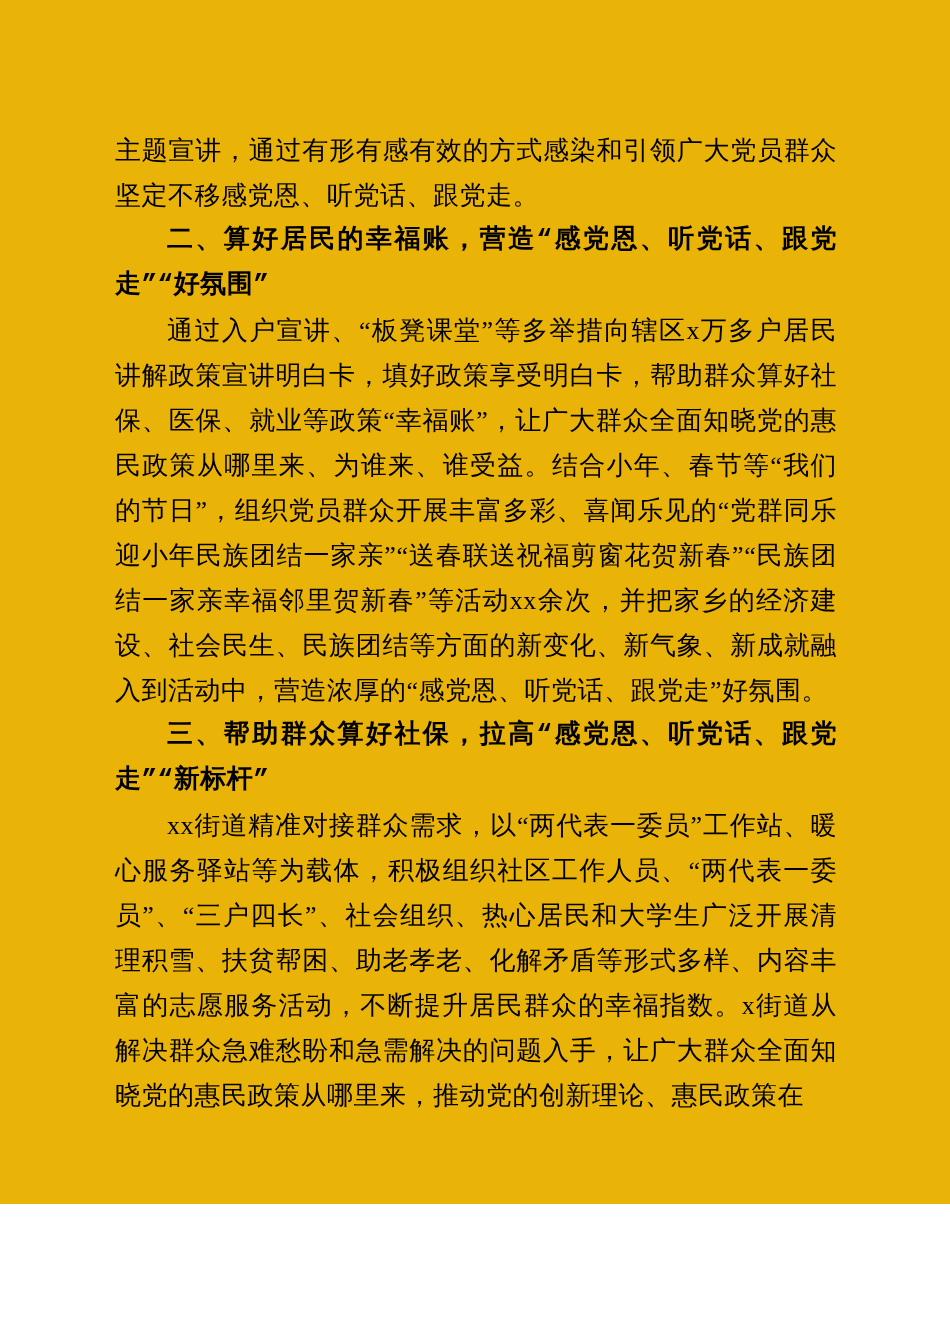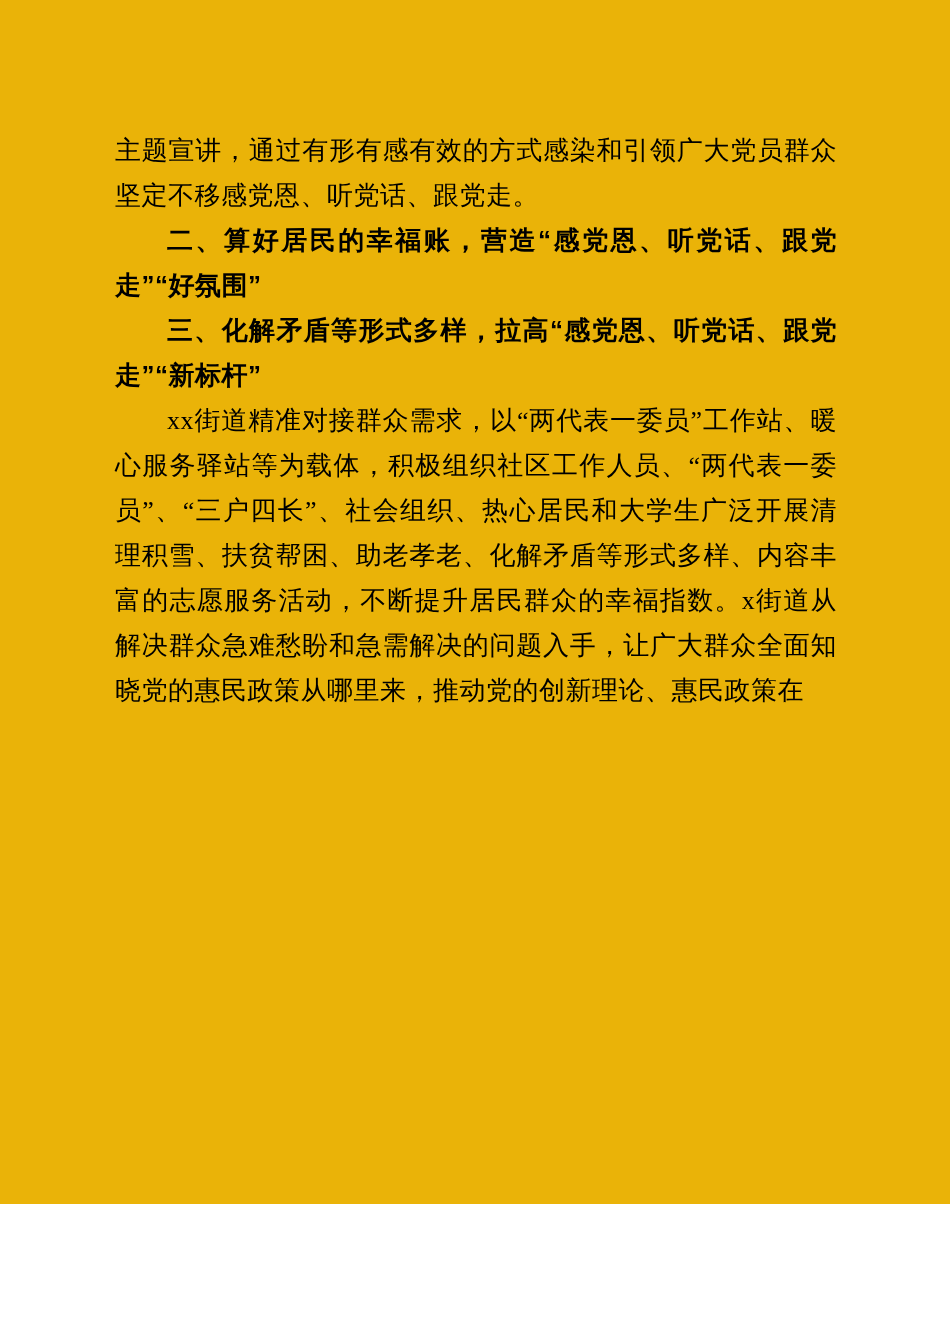--- a/index.html
+++ b/index.html
@@ -30,26 +30,27 @@
     font-size: 26px;
     line-height: 45px;
     letter-spacing: 0.5px;
     word-break: break-all;
   }
   .indent {
     text-indent: 2em;
   }
   .heading {
     font-weight: 700;
-    font-family: Liberation Sans, sans-serif;
+    font-family: Liberation Mono, monospace;
   }
 </style>
 </head>
 <body>
 
 <div class="page">
   <div class="content">
     <p class="para">主题宣讲，通过有形有感有效的方式感染和引领广大党员群众坚定不移感党恩、听党话、跟党走。</p>
     <p class="para indent heading">二、算好居民的幸福账，营造“感党恩、听党话、跟党走”“好氛围”</p>
-    <p class="para indent heading">三、化解矛盾等形式多样，拉高“感党恩、听党话、跟党走”“新标杆”</p>
+    <p class="para indent">通过入户宣讲、“板凳课堂”等多举措向辖区x万多户居民讲解政策宣讲明白卡，填好政策享受明白卡，帮助群众算好社保、医保、就业等政策“幸福账”，让广大群众全面知晓党的惠民政策从哪里来、为谁来、谁受益。结合小年、春节等“我们的节日”，组织党员群众开展丰富多彩、喜闻乐见的“党群同乐迎小年民族团结一家亲”“送春联送祝福剪窗花贺新春”“民族团结一家亲幸福邻里贺新春”等活动xx余次，并把家乡的经济建设、社会民生、民族团结等方面的新变化、新气象、新成就融入到活动中，营造浓厚的“感党恩、听党话、跟党走”好氛围。</p>
+    <p class="para indent heading">三、帮助群众算好社保，拉高“感党恩、听党话、跟党走”“新标杆”</p>
     <p class="para indent">xx街道精准对接群众需求，以“两代表一委员”工作站、暖心服务驿站等为载体，积极组织社区工作人员、“两代表一委员”、“三户四长”、社会组织、热心居民和大学生广泛开展清理积雪、扶贫帮困、助老孝老、化解矛盾等形式多样、内容丰富的志愿服务活动，不断提升居民群众的幸福指数。x街道从解决群众急难愁盼和急需解决的问题入手，让广大群众全面知晓党的惠民政策从哪里来，推动党的创新理论、惠民政策在</p>
   </div>
 </div>
 
 </body></html>

